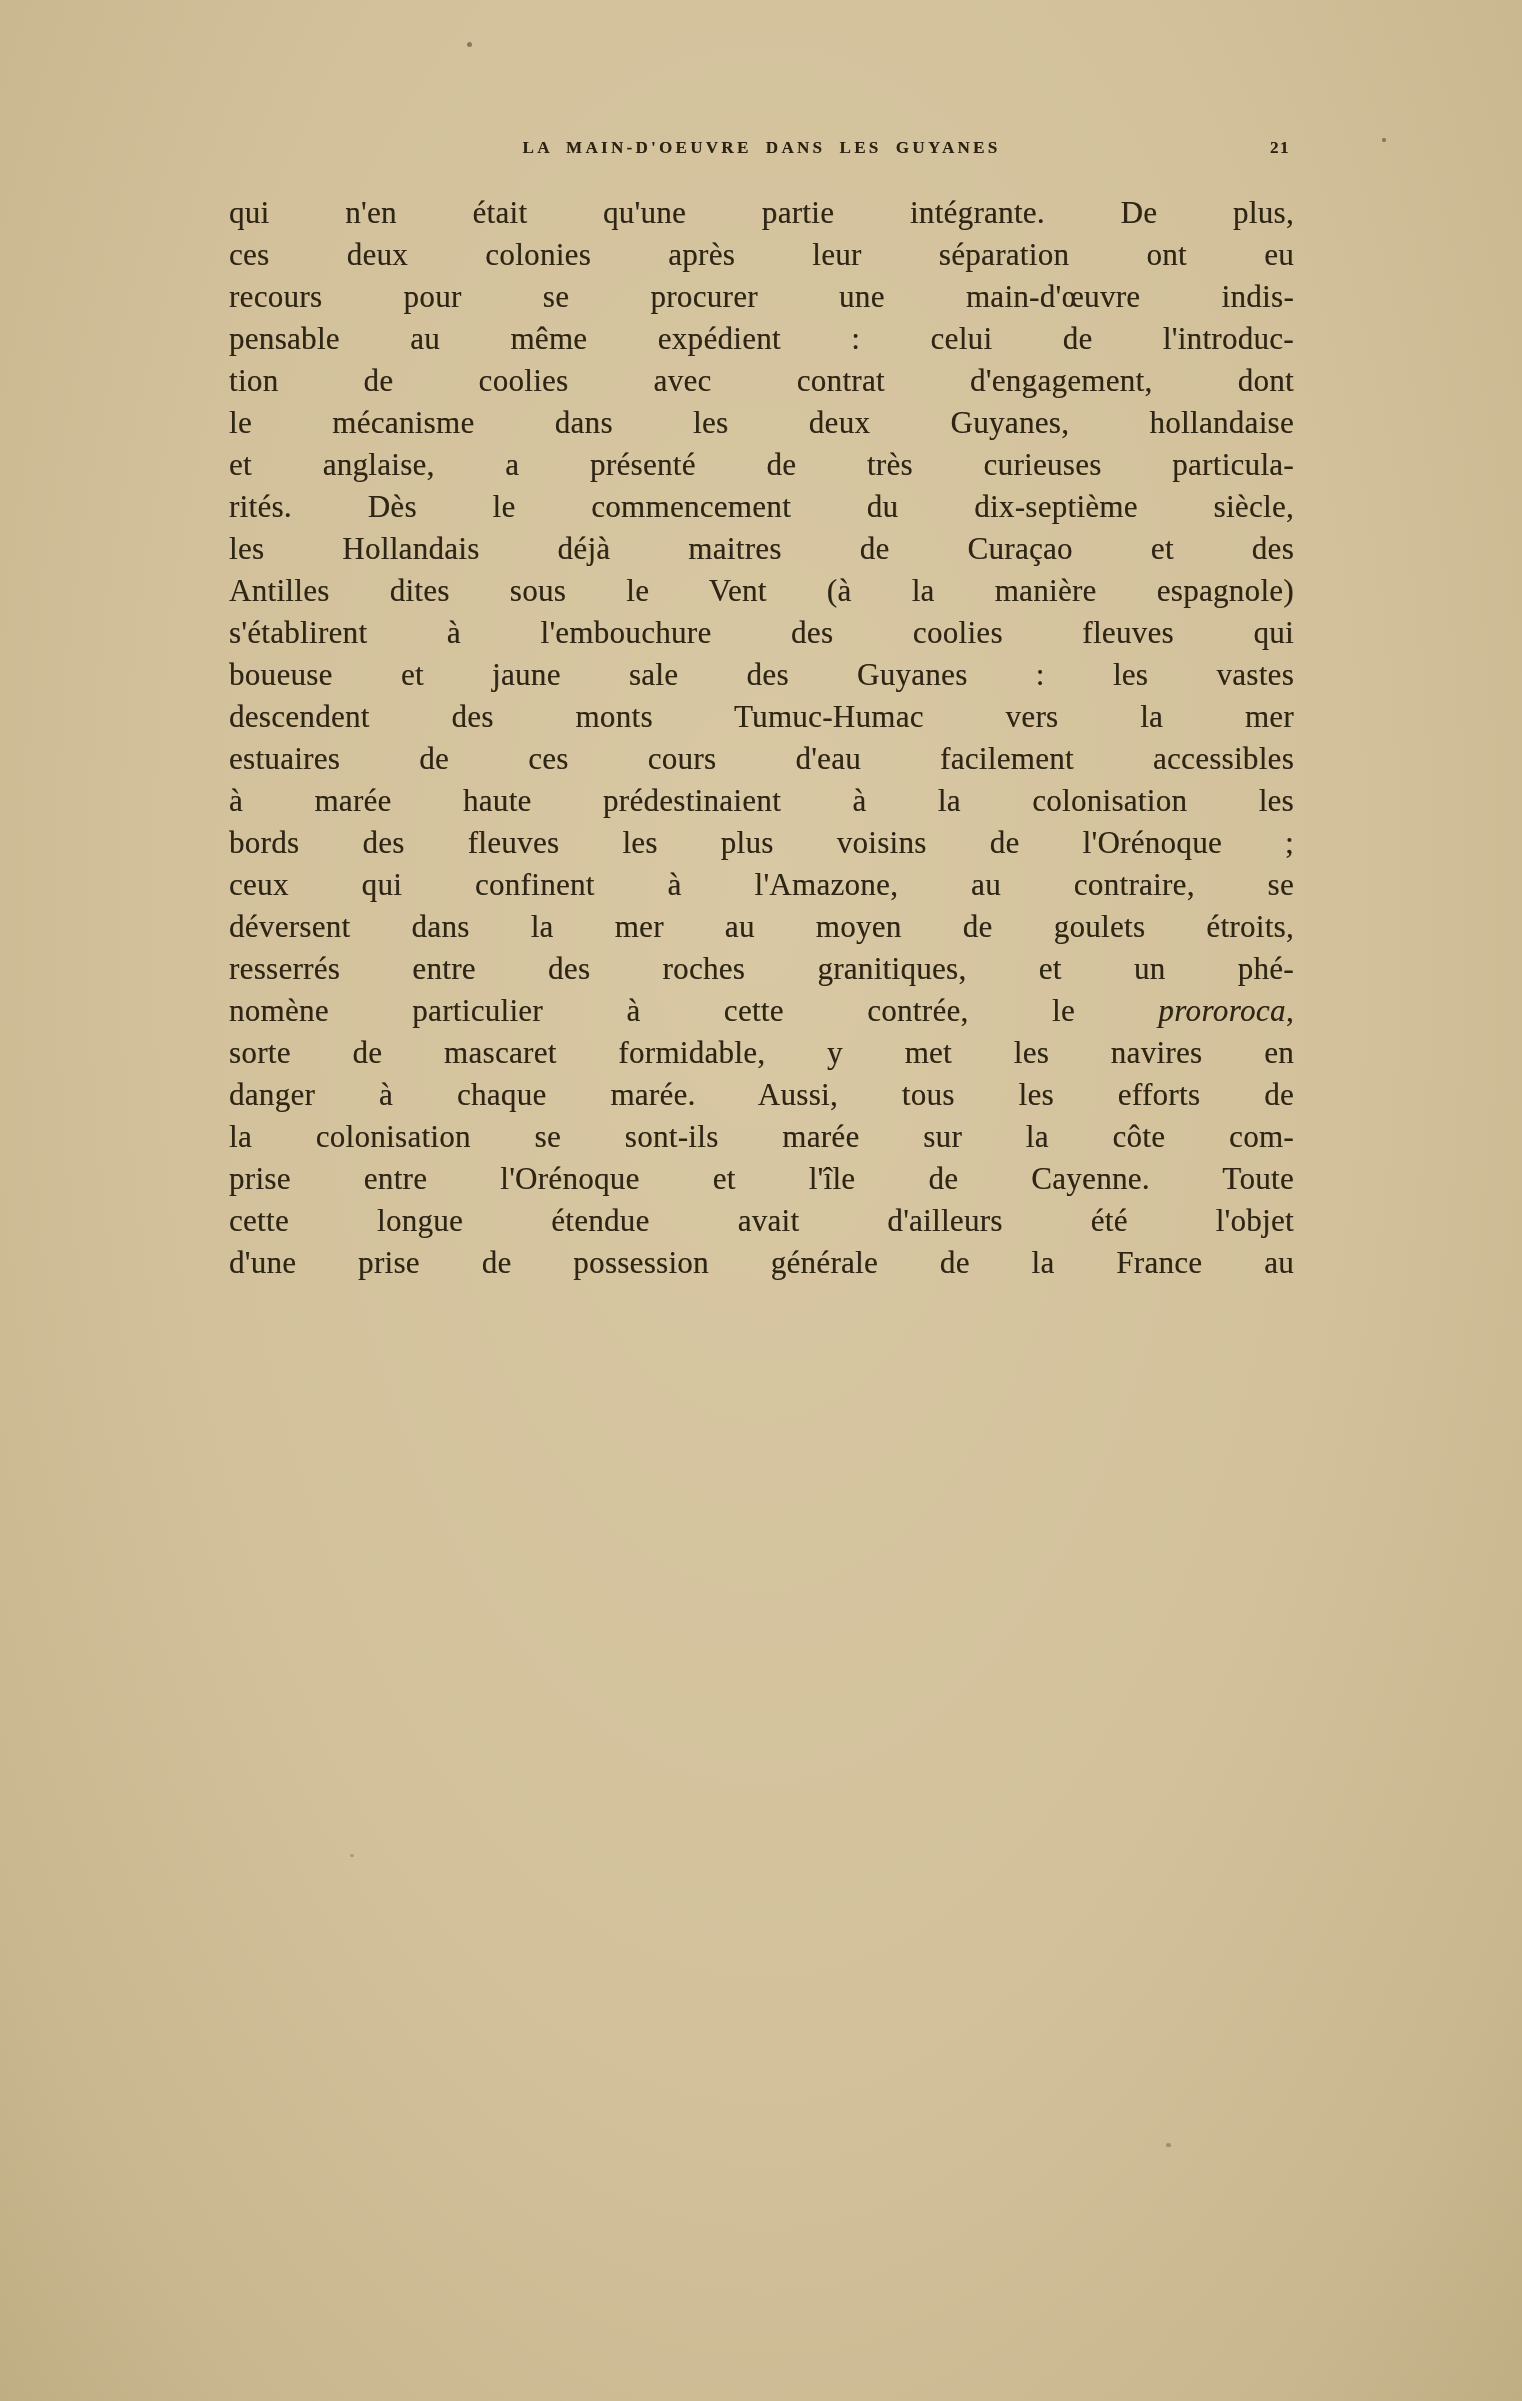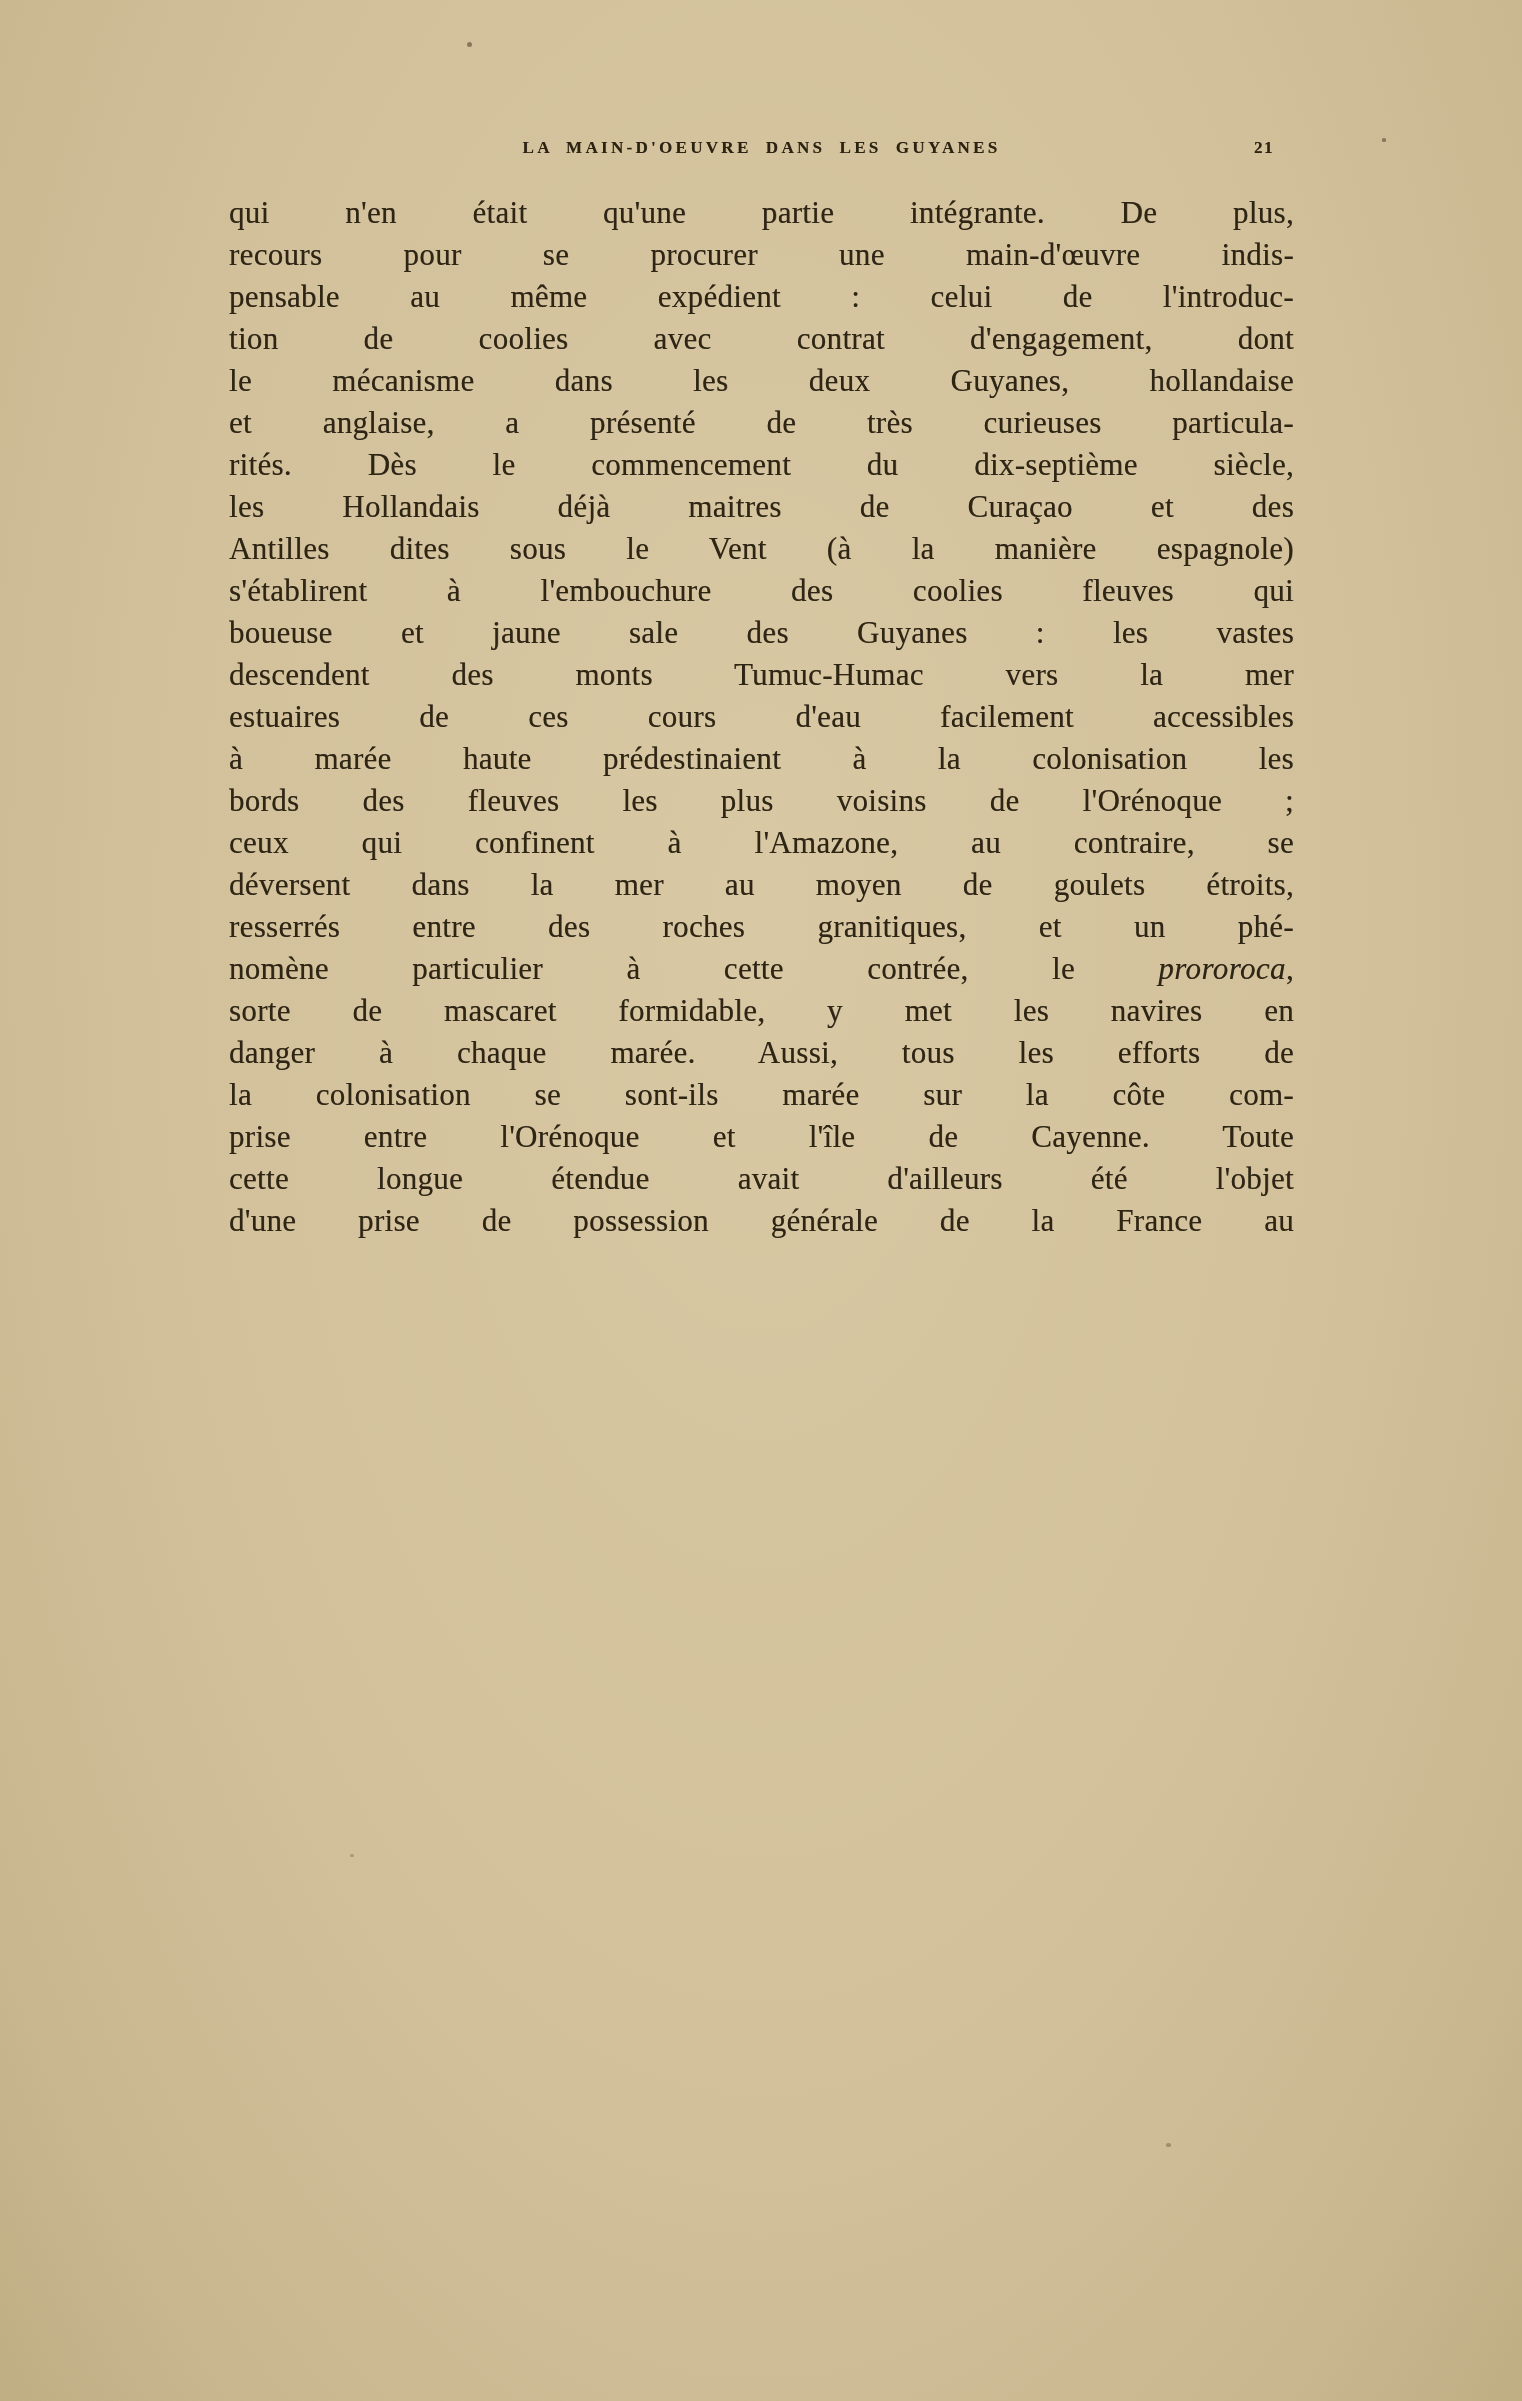--- a/index.html
+++ b/index.html
@@ -32,21 +32,21 @@
     font-weight: bold;
     font-size: 17px;
     letter-spacing: 3.3px;
     word-spacing: 6.7px;
     text-align: center;
     color: #2b2212;
     text-shadow: 0.3px 0.3px 0.4px rgba(43,34,18,0.45);
   }
   .running-header .folio {
     position: absolute;
-    right: 20px;
+    right: 4px;
     top: 0;
     letter-spacing: 1.5px;
   }
   .page-text {
     font-size: 31px;
     letter-spacing: 0.3px;
   }
   .text-line {
     text-align: justify;
     text-align-last: justify;
@@ -81,20 +81,21 @@
 
   <div class="text-block">
 
     <div class="running-header">
       <span>LA MAIN-D'OEUVRE DANS LES GUYANES</span>
       <span class="folio">21</span>
     </div>
 
     <div class="page-text">
         <div class="text-line">qui n'en était qu'une partie intégrante. De plus,</div>
+        <div class="text-line">ces deux colonies après leur séparation ont eu</div>
         <div class="text-line">recours pour se procurer une main-d'œuvre indis-</div>
         <div class="text-line">pensable au même expédient : celui de l'introduc-</div>
         <div class="text-line">tion de coolies avec contrat d'engagement, dont</div>
         <div class="text-line">le mécanisme dans les deux Guyanes, hollandaise</div>
         <div class="text-line">et anglaise, a présenté de très curieuses particula-</div>
         <div class="text-line">rités. Dès le commencement du dix-septième siècle,</div>
         <div class="text-line">les Hollandais déjà maitres de Curaçao et des</div>
         <div class="text-line">Antilles dites sous le Vent (à la manière espagnole)</div>
         <div class="text-line">s'établirent à l'embouchure des coolies fleuves qui</div>
         <div class="text-line">boueuse et jaune sale des Guyanes : les vastes</div>

